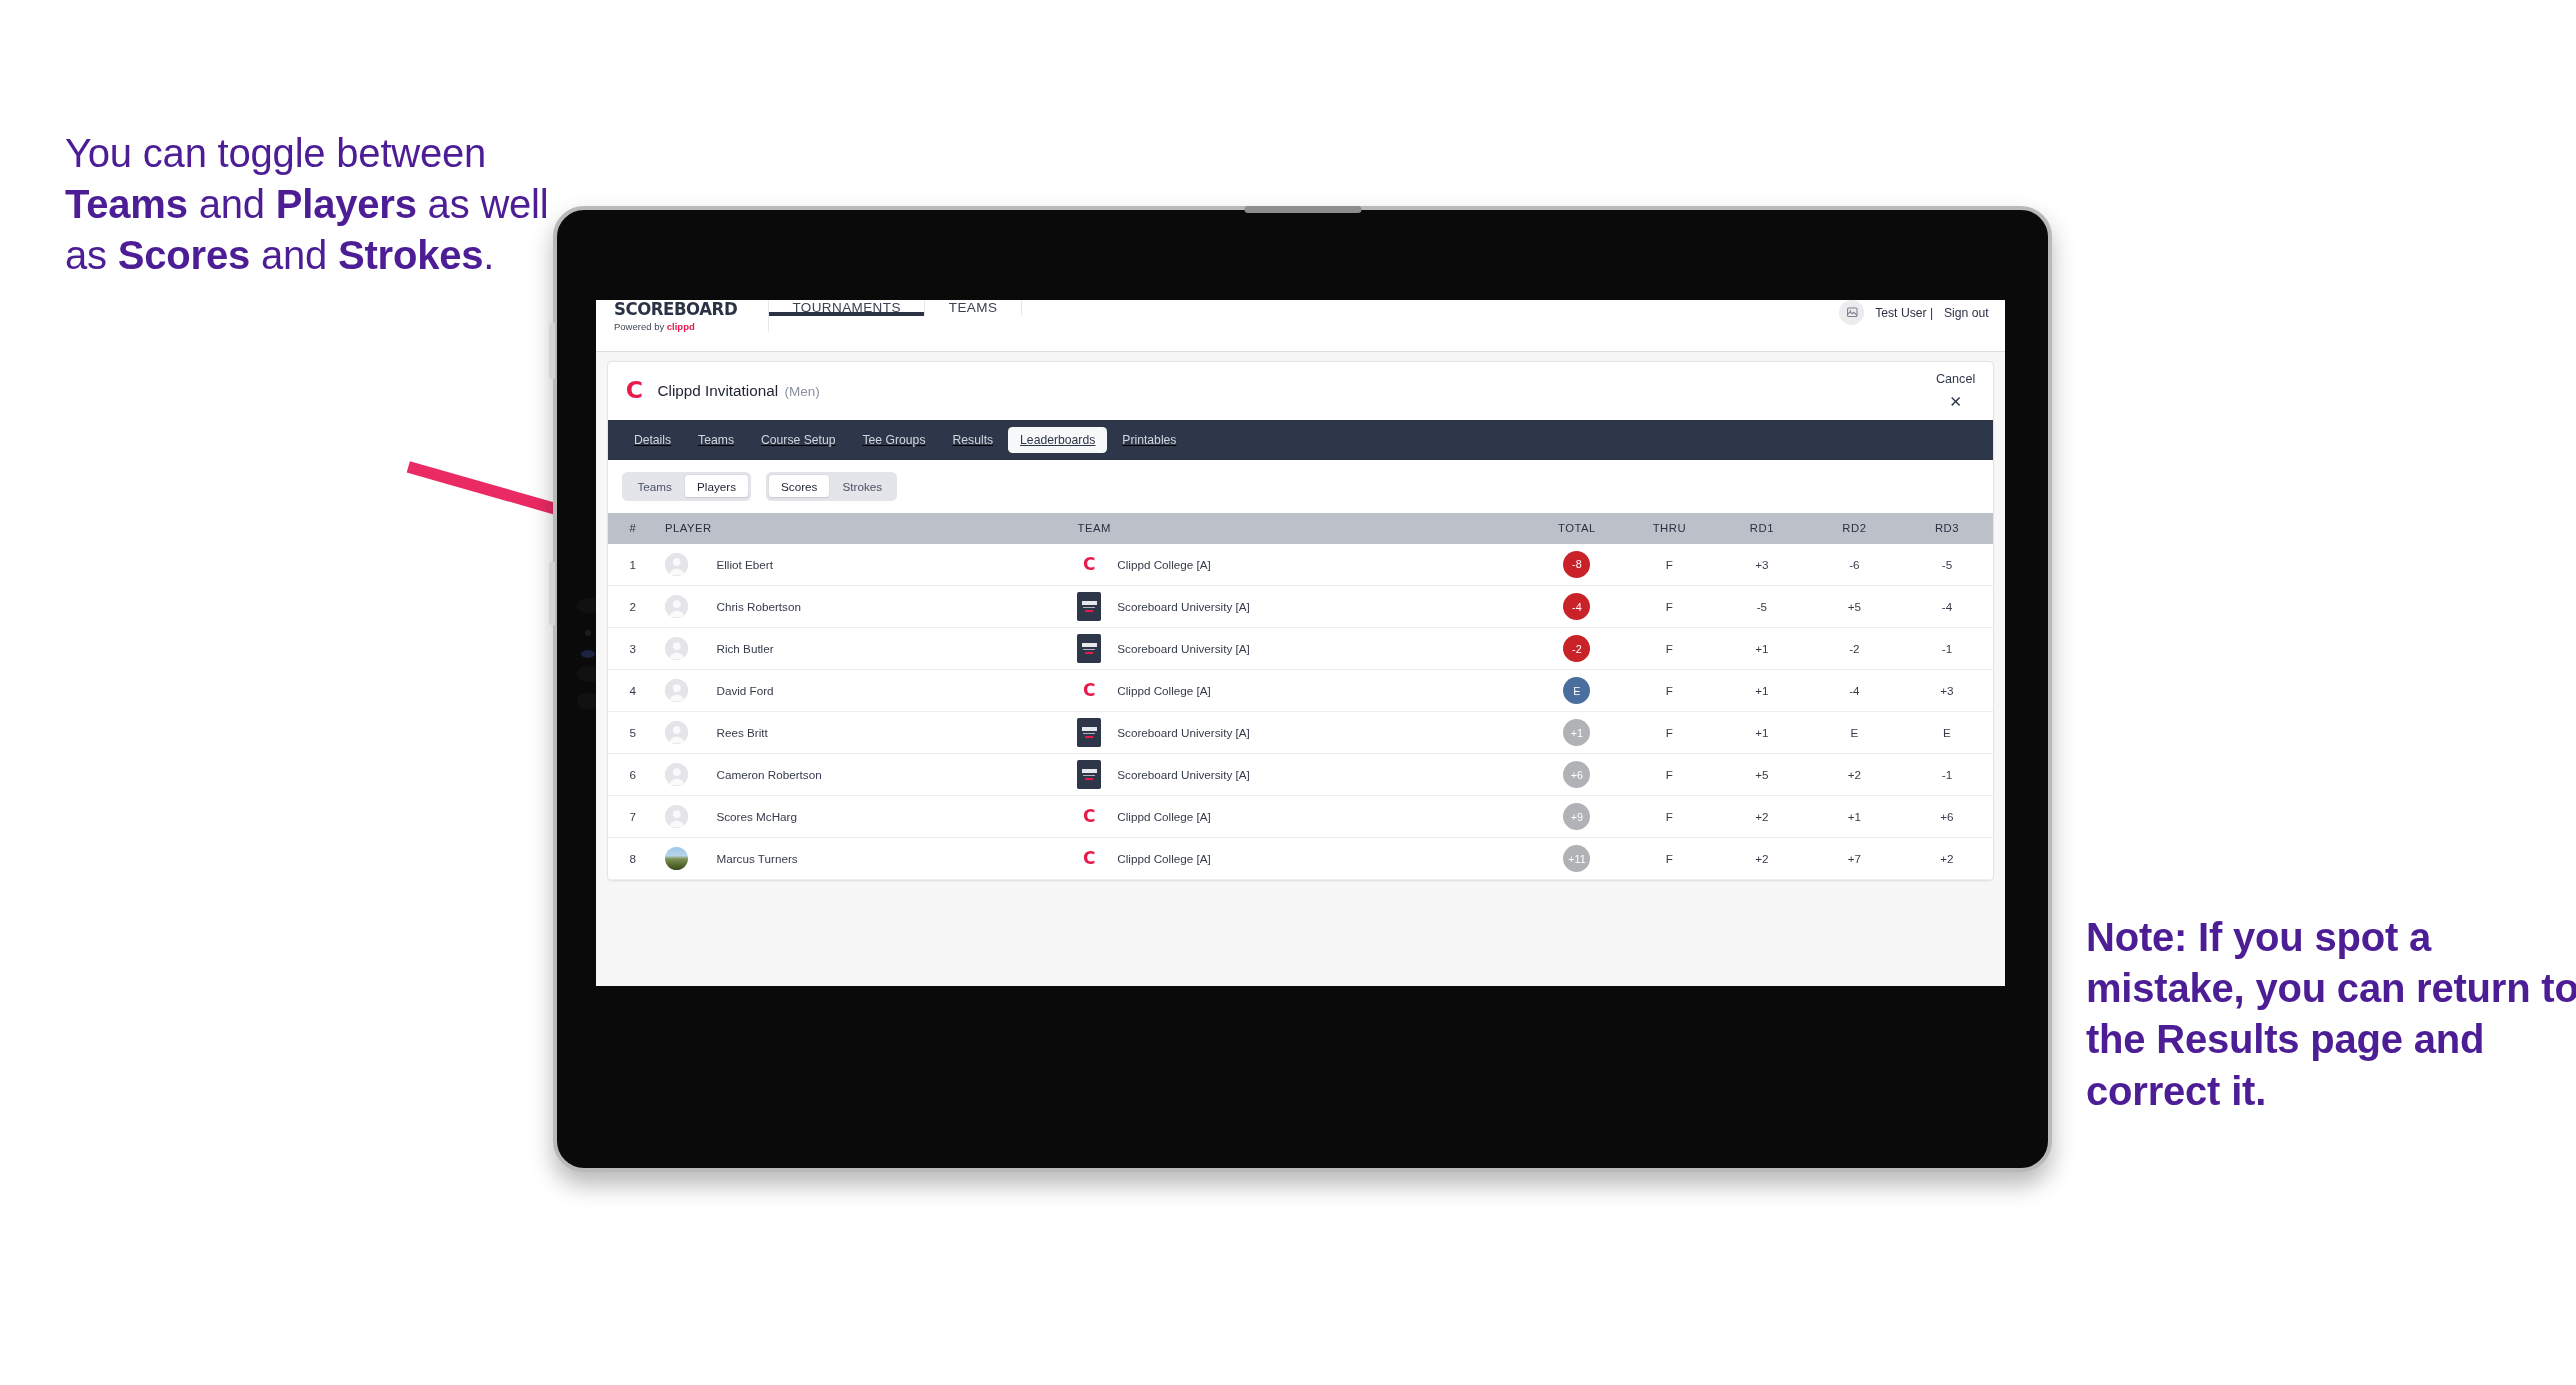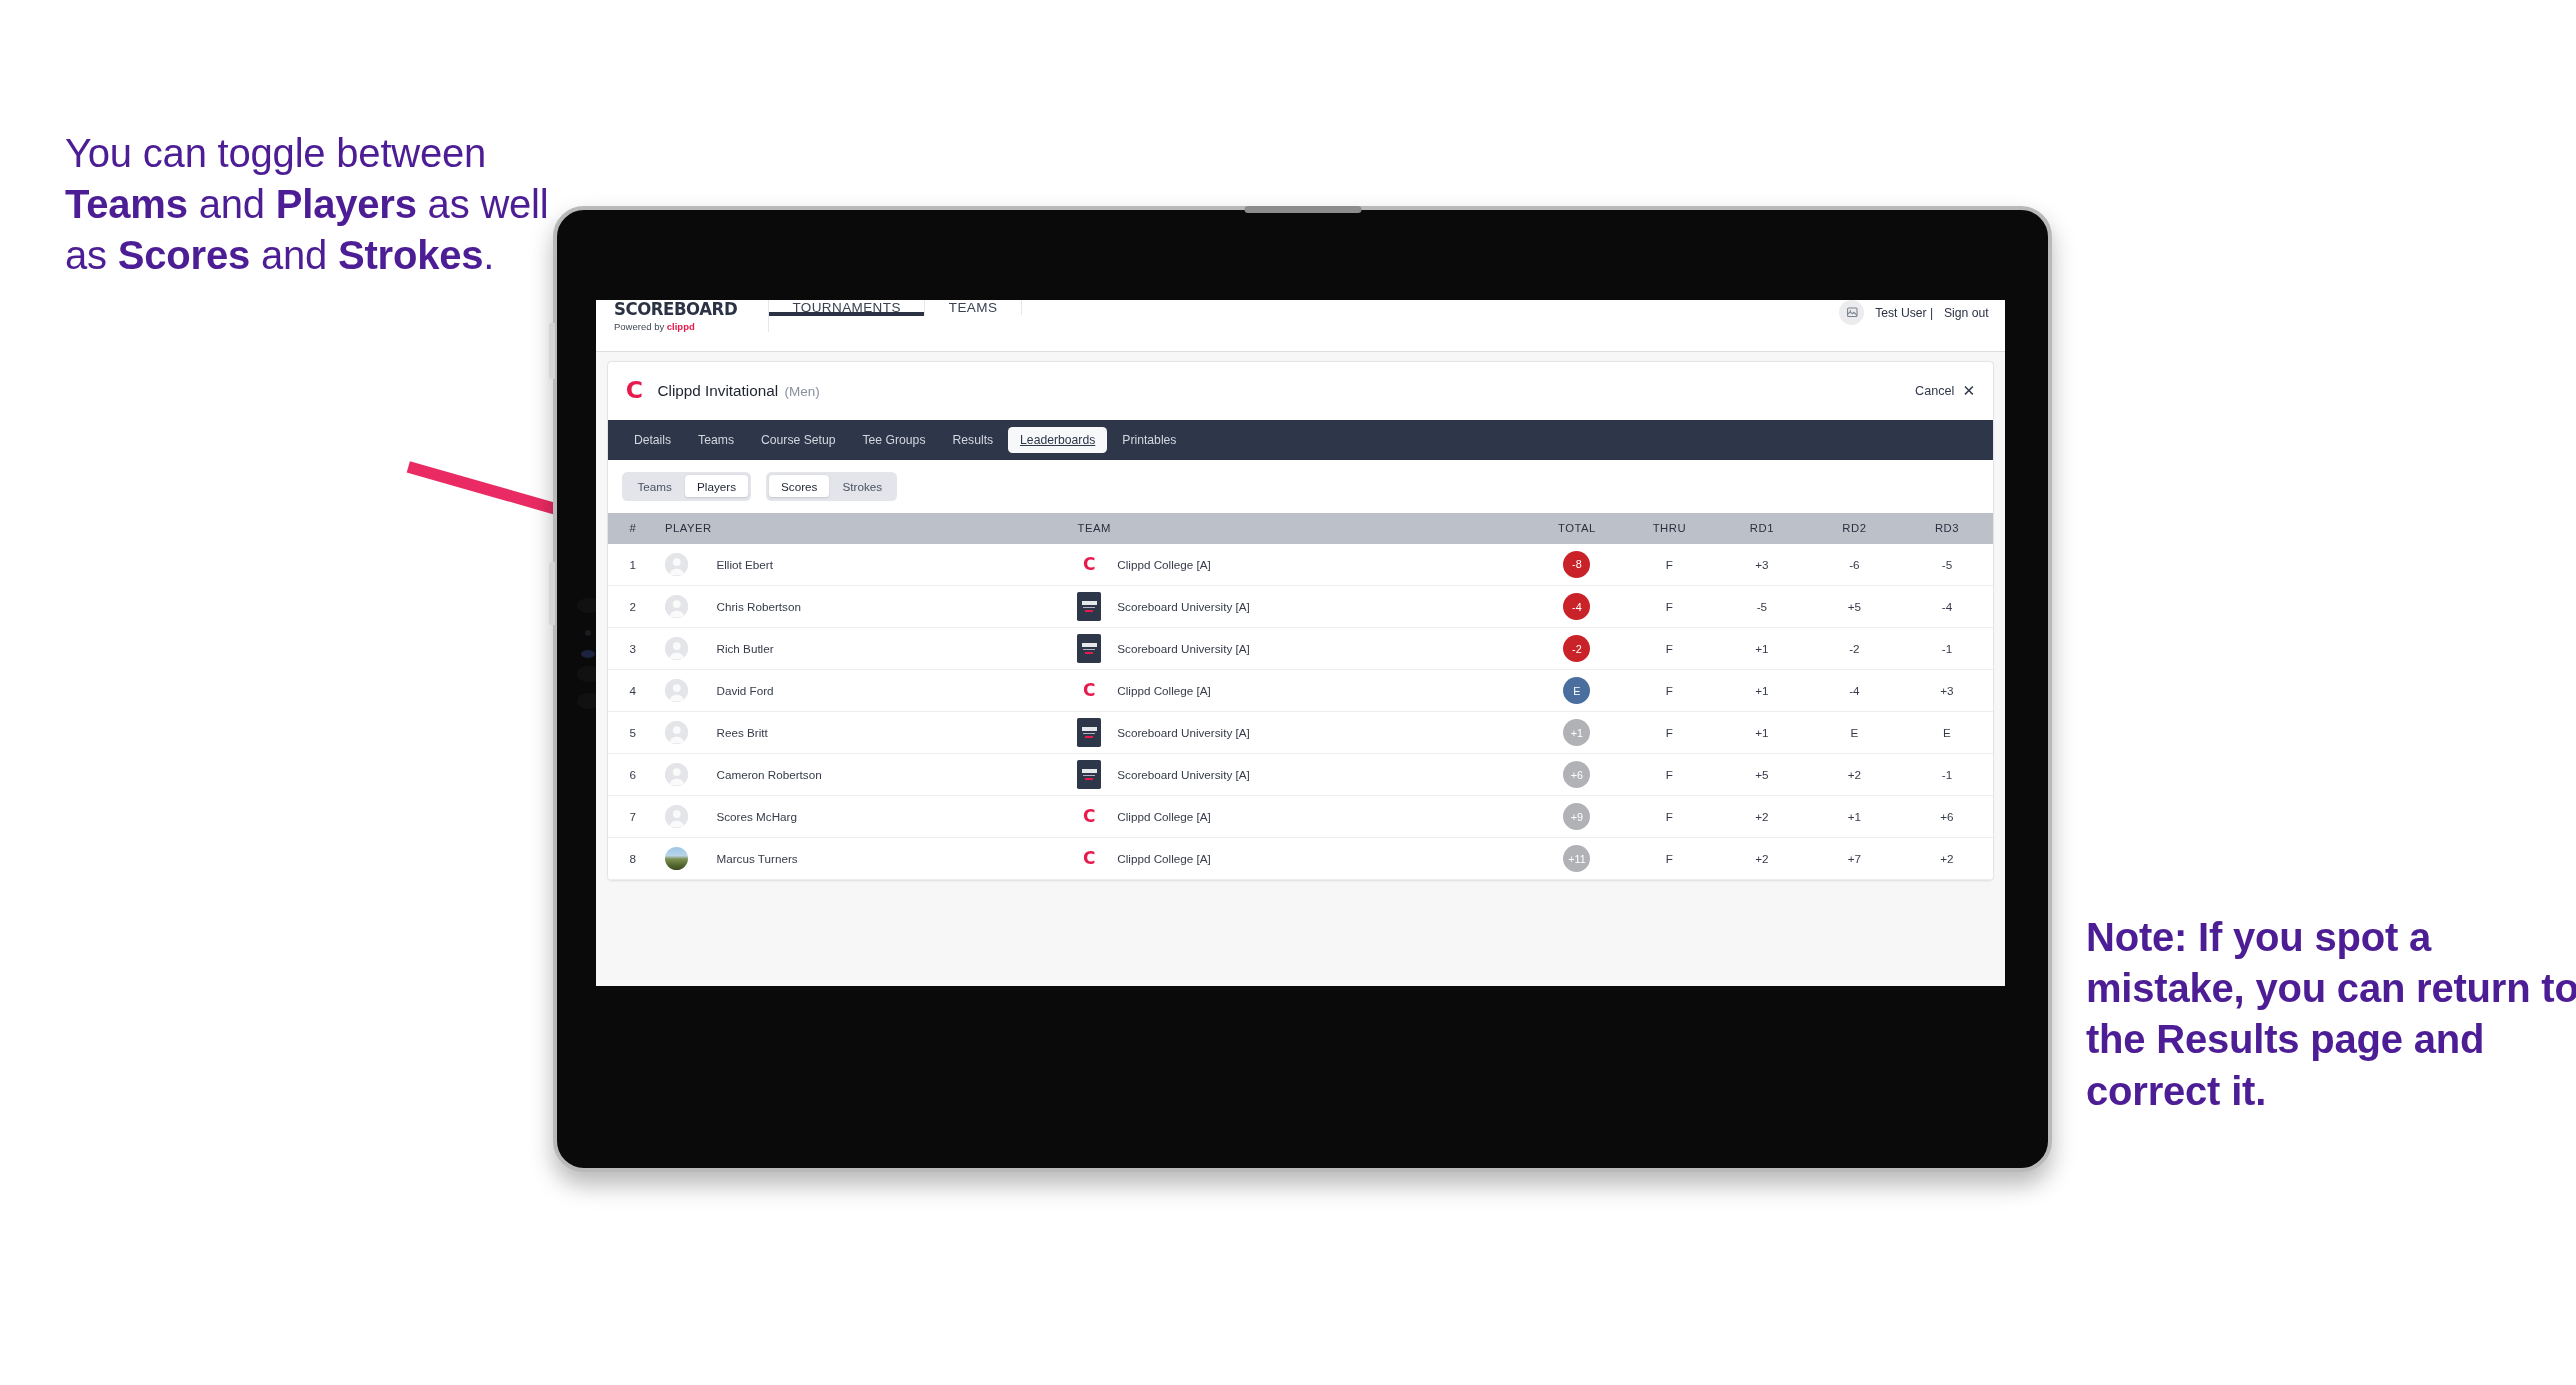--- a/index.html
+++ b/index.html
@@ -109,28 +109,28 @@
     display: flex; align-items: center; height: 58px; padding: 0 18px;
   }
   .c-logo {
     font-family: "DejaVu Sans", sans-serif; font-weight: 700; font-size: 23.5px;
     color: #e8194b; line-height: 1; margin-right: 14.4px;
   }
   .tourn-name { font-size: 15.3px; color: #1f2430; }
   .tourn-gender { font-size: 13.5px; color: #8a90a0; margin-left: 6.3px; }
   .cancel {
     margin-left: auto; display: flex; align-items: center; gap: 8.1px;
-    font-size: 12.6px; color: #30384a; cursor: pointer;
+    font-size: 12.6px; color: #30384a; cursor: pointer; flex-direction: column;
   }
   .cancel .x { font-size: 15.3px; line-height: 1; }
 
   
   .subnav {
     background: #2d3749; height: 40px; display: flex; align-items: center;
-    padding: 0 14.4px; gap: 3.6px;
+    padding: 0 14.4px; gap: 3.6px; text-decoration: underline;
   }
   .subnav-item {
     font-size: 12.2px; color: #d3d7e0; padding: 6.3px 11.7px; border-radius: 4.5px; cursor: pointer;
     white-space: nowrap;
   }
   .subnav-item.active {
     background: #f7f8fa; color: #2d3749; text-decoration: underline; font-weight: 400;
   }
 
   

